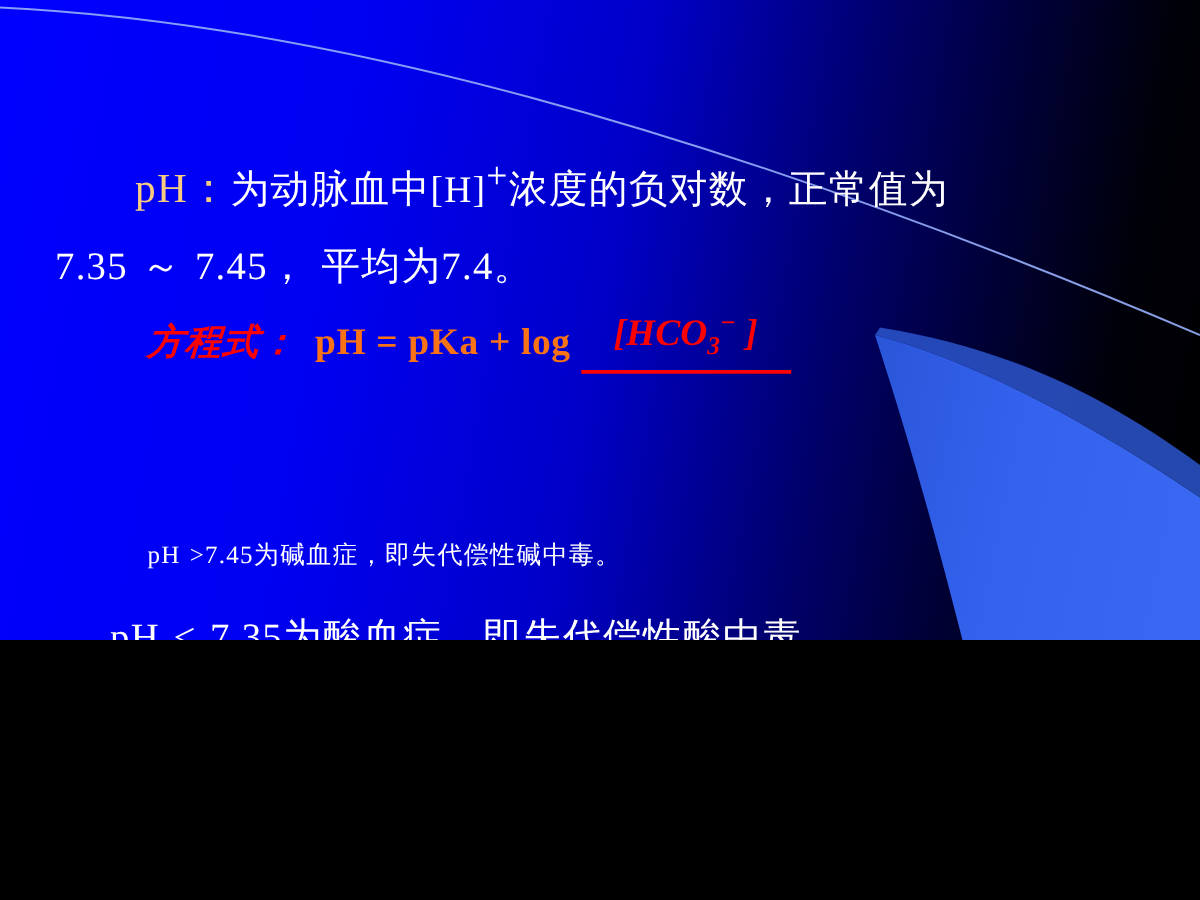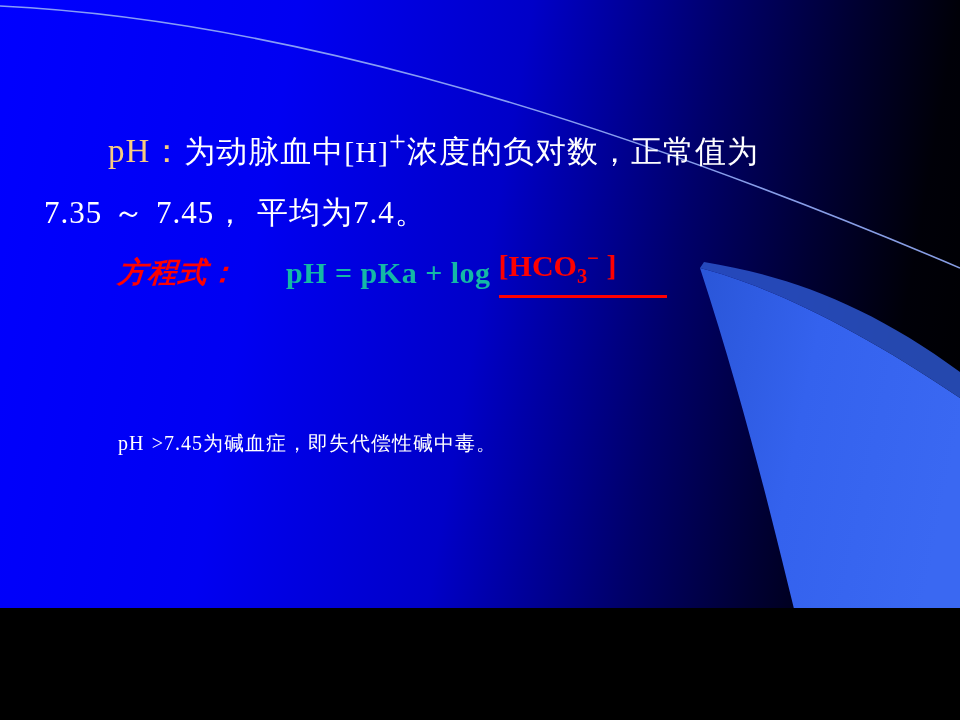--- a/index.html
+++ b/index.html
@@ -3,21 +3,21 @@
 <meta charset="utf-8">
 <style>
   html, body {
     margin: 0;
     padding: 0;
     background: #000000;
   }
   #slide {
     position: relative;
     width: 960px;
-    height: 608px;
+    height: 512px;
     overflow: hidden;
     background: #000000;
     font-family: "Liberation Serif", "DejaVu Serif", serif;
   }
 
   
   #bg-gradient {
     position: absolute;
     inset: 0;
     background: linear-gradient(100deg, #0000FF 0%, #0000F2 28%, #0000C8 50%,
@@ -90,29 +90,30 @@
     font-size: 29px;
     color: #FF0000;
     letter-spacing: 1px;
     margin-right: 14px;
     transform: skewX(-4deg);
   }
   #eq-expr {
     font-family: "Liberation Serif", "DejaVu Serif", serif;
     font-weight: 700;
     font-size: 30px;
-    color: #14b8a6;
+    color: #f97316;
     letter-spacing: 0.5px;
-    margin-left: 34px;
   }
   #eq-fraction {
     display: inline-flex;
     flex-direction: column;
+    align-items: center;
     vertical-align: middle;
     margin-left: 8px;
+    font-style: italic;
   }
   #eq-numerator, #eq-denominator {
     font-family: "Liberation Serif", "DejaVu Serif", serif;
     font-weight: 700;
     font-size: 30px;
     color: #FF0000;
     line-height: 1.0;
     white-space: nowrap;
   }
   #eq-numerator { margin-bottom: 9px; }
@@ -189,15 +190,20 @@
           <span id="eq-bar"></span>
         </span>
       </div>
     </div>
 
     <div class="line cjk" id="line-alkalosis">
       <span class="num">pH</span>
       <span class="sym">&gt;</span><span class="num">7.45</span><span>为碱血症，即失代偿性碱中毒。</span>
     </div>
 
+    <div class="line cjk" id="line-acidosis">
+      <span class="num">pH</span>
+      <span class="sym">&lt;</span>
+      <span class="num">7.35</span><span>为酸血症，即失代偿性酸中毒。</span>
+    </div>
 
   </div>
 </div>
 
 </body></html>

